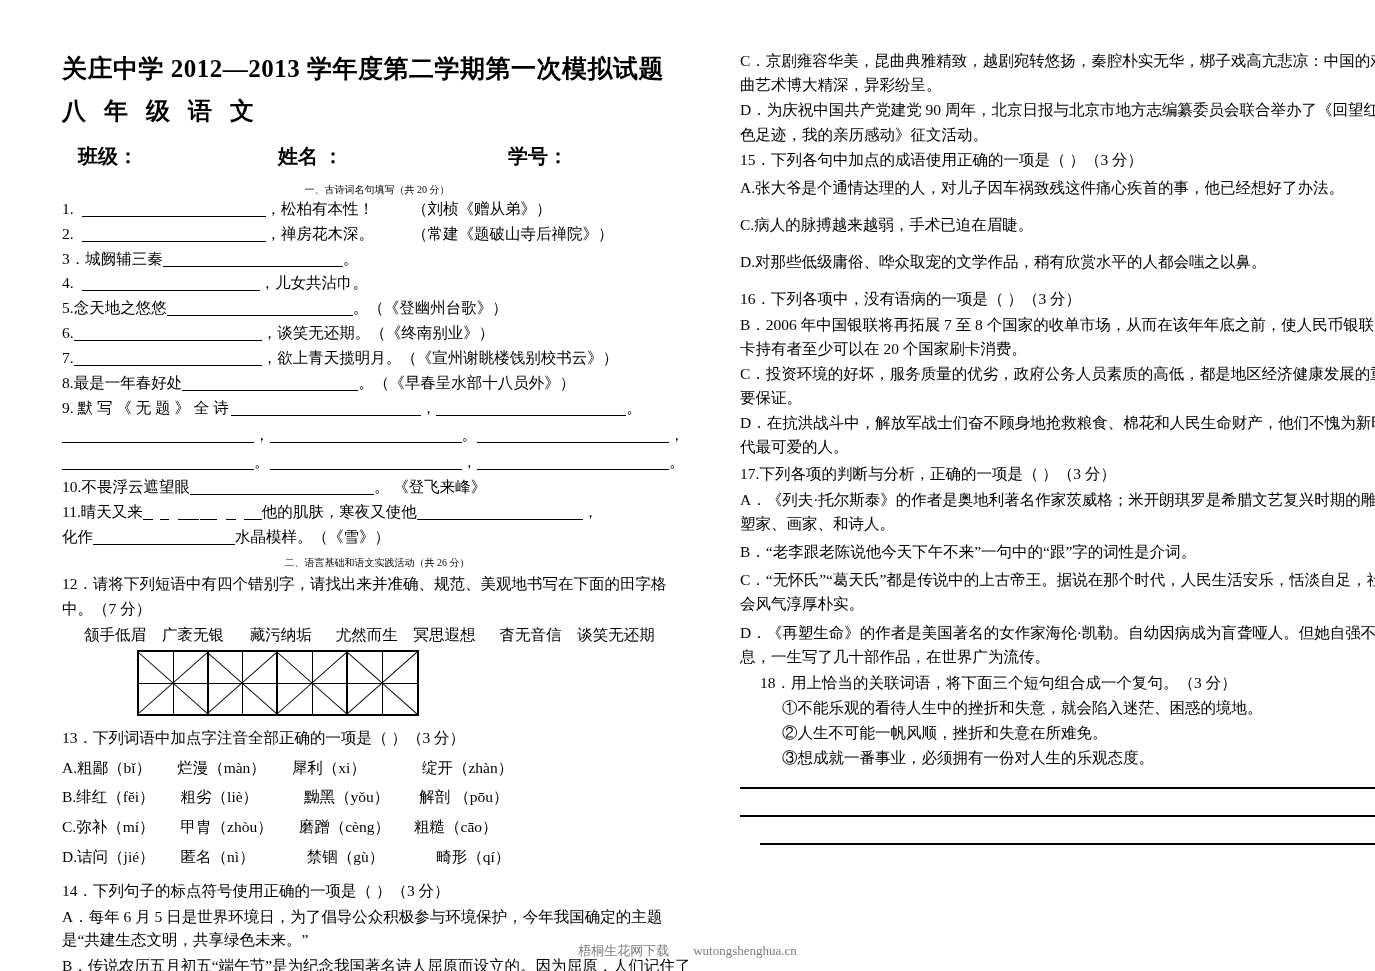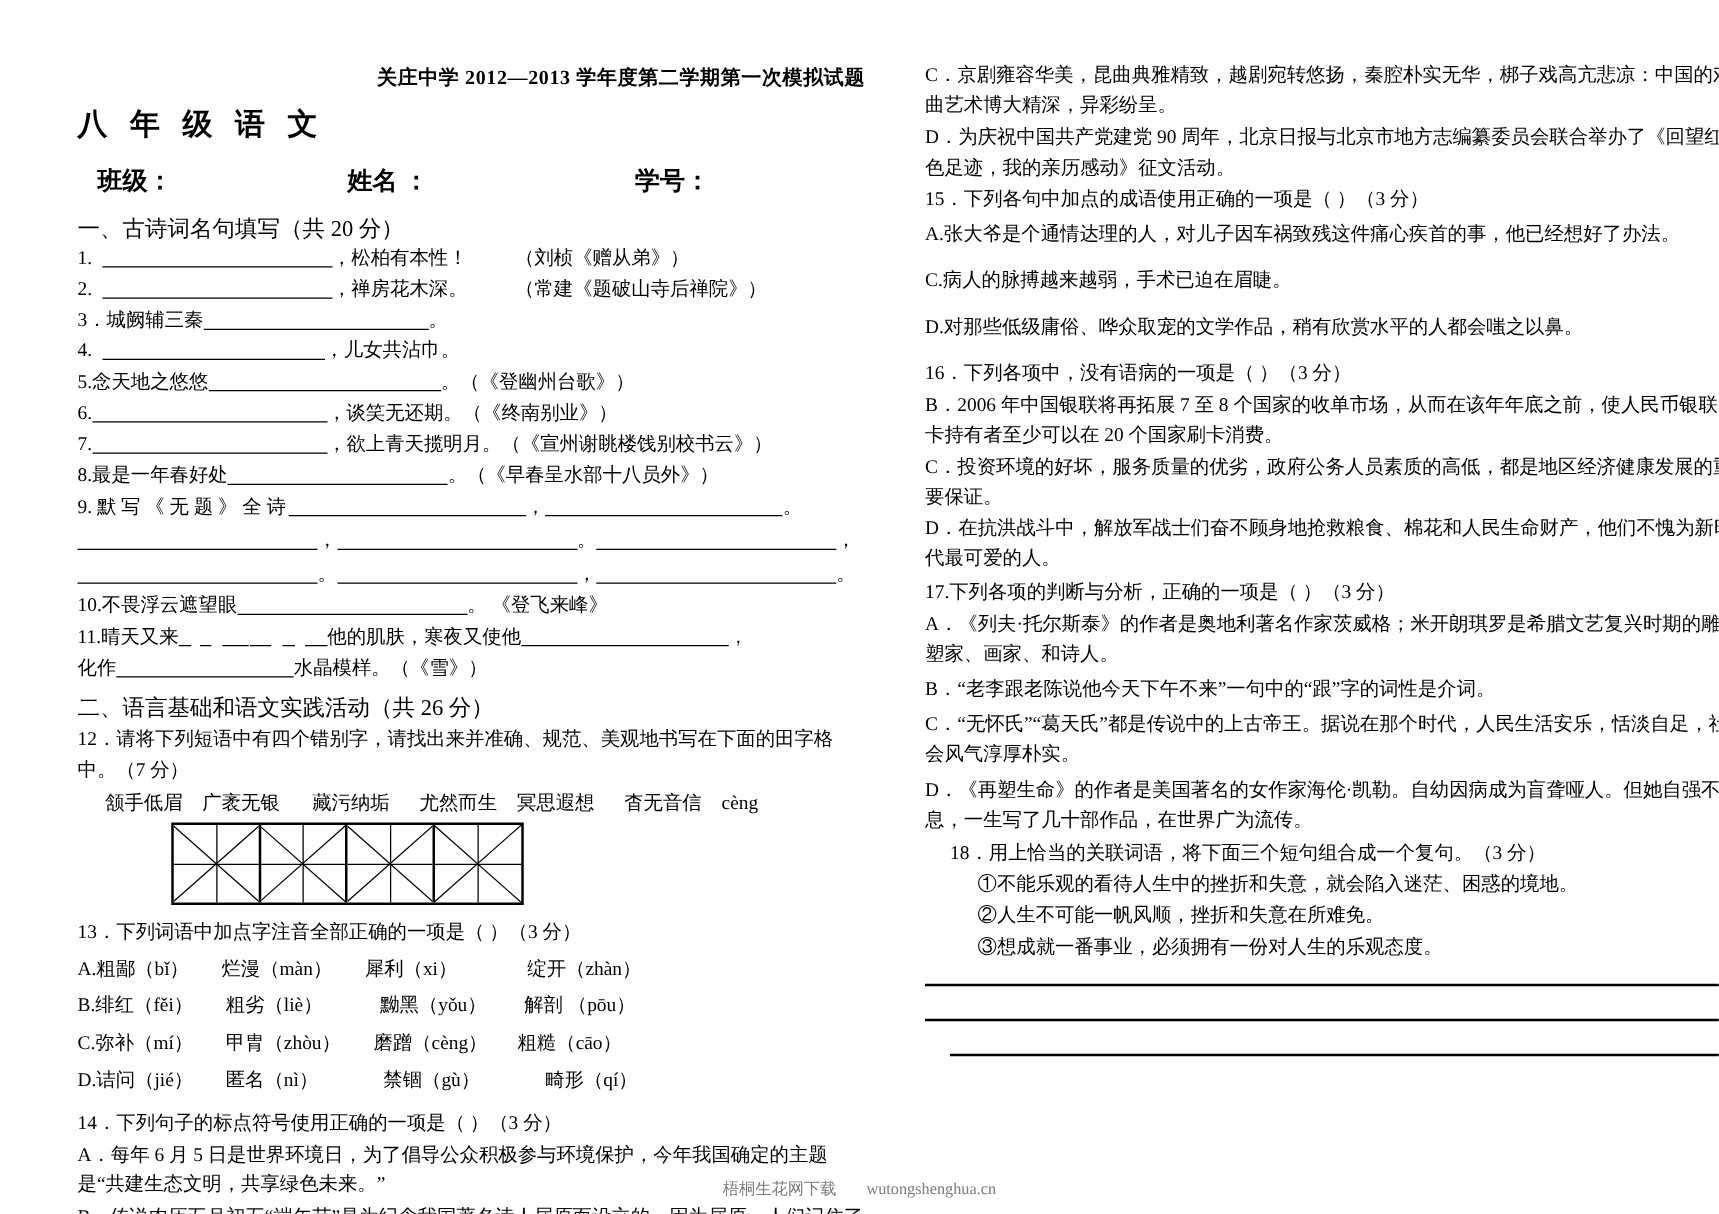--- a/index.html
+++ b/index.html
@@ -13,36 +13,36 @@
   }
   .page { position:relative; width:1375px; height:971px; }
 
   
   .col { position:absolute; top:0; width:630px; }
   .col-left  { left:62px; }
   .col-right { left:740px; width:648px; }
 
   
   .exam-title {
-    font-size:16px; font-weight:bold; letter-spacing:.5px;
-    text-align:right; margin-top:52px; white-space:nowrap;
+    font-size:25px; font-weight:bold; letter-spacing:.5px;
+    text-align:left; margin-top:52px; white-space:nowrap;
   }
   .exam-subtitle {
     font-size:24px; font-weight:bold; text-align:left;
     margin-top:10px; letter-spacing:6px;
   }
   .idline {
     margin-top:16px; font-size:20px; font-weight:bold;
     display:flex; padding-left:16px;
   }
   .idline span:nth-child(1){ width:200px; }
   .idline span:nth-child(2){ width:230px; }
 
   
-  .sec-head { font-size:18px; margin-top:13px; }
+  .sec-head { font-size:10px; margin-top:13px;text-align:center; }
   .q { font-size:15.5px; line-height:1.52; margin-top:2px; }
   .q-right { font-size:15.5px; line-height:1.56; margin-top:1px; }
 
   
   .bl { display:inline-block; border-bottom:1px solid #000; vertical-align:-3px; height:15px; }
 
   
   .fill-row { font-size:15.5px; line-height:1.6; white-space:nowrap; }
 
   
@@ -160,21 +160,21 @@
 
     <div class="q">12．请将下列短语中有四个错别字，请找出来并准确、规范、美观地书写在下面的田字格</div>
     <div class="q">中。（7 分）</div>
     <div class="q" style="margin-left:22px">
       <span>颔手低眉</span>
       <span style="margin-left:12px">广袤无银</span>
       <span style="margin-left:22px">藏污纳垢</span>
       <span style="margin-left:20px">尤然而生</span>
       <span style="margin-left:12px">冥思遐想</span>
       <span style="margin-left:20px">杳无音信</span>
-      <span style="margin-left:12px">cèng</span>
+      <span style="margin-left:12px">谈笑无还期</span>
     </div>
 
     <div class="tzg">
       <div class="cell">
           <span class="dg">
             <i class="a"></i>
             <i class="b"></i>
           </span>
         </div>
       <div class="cell">

